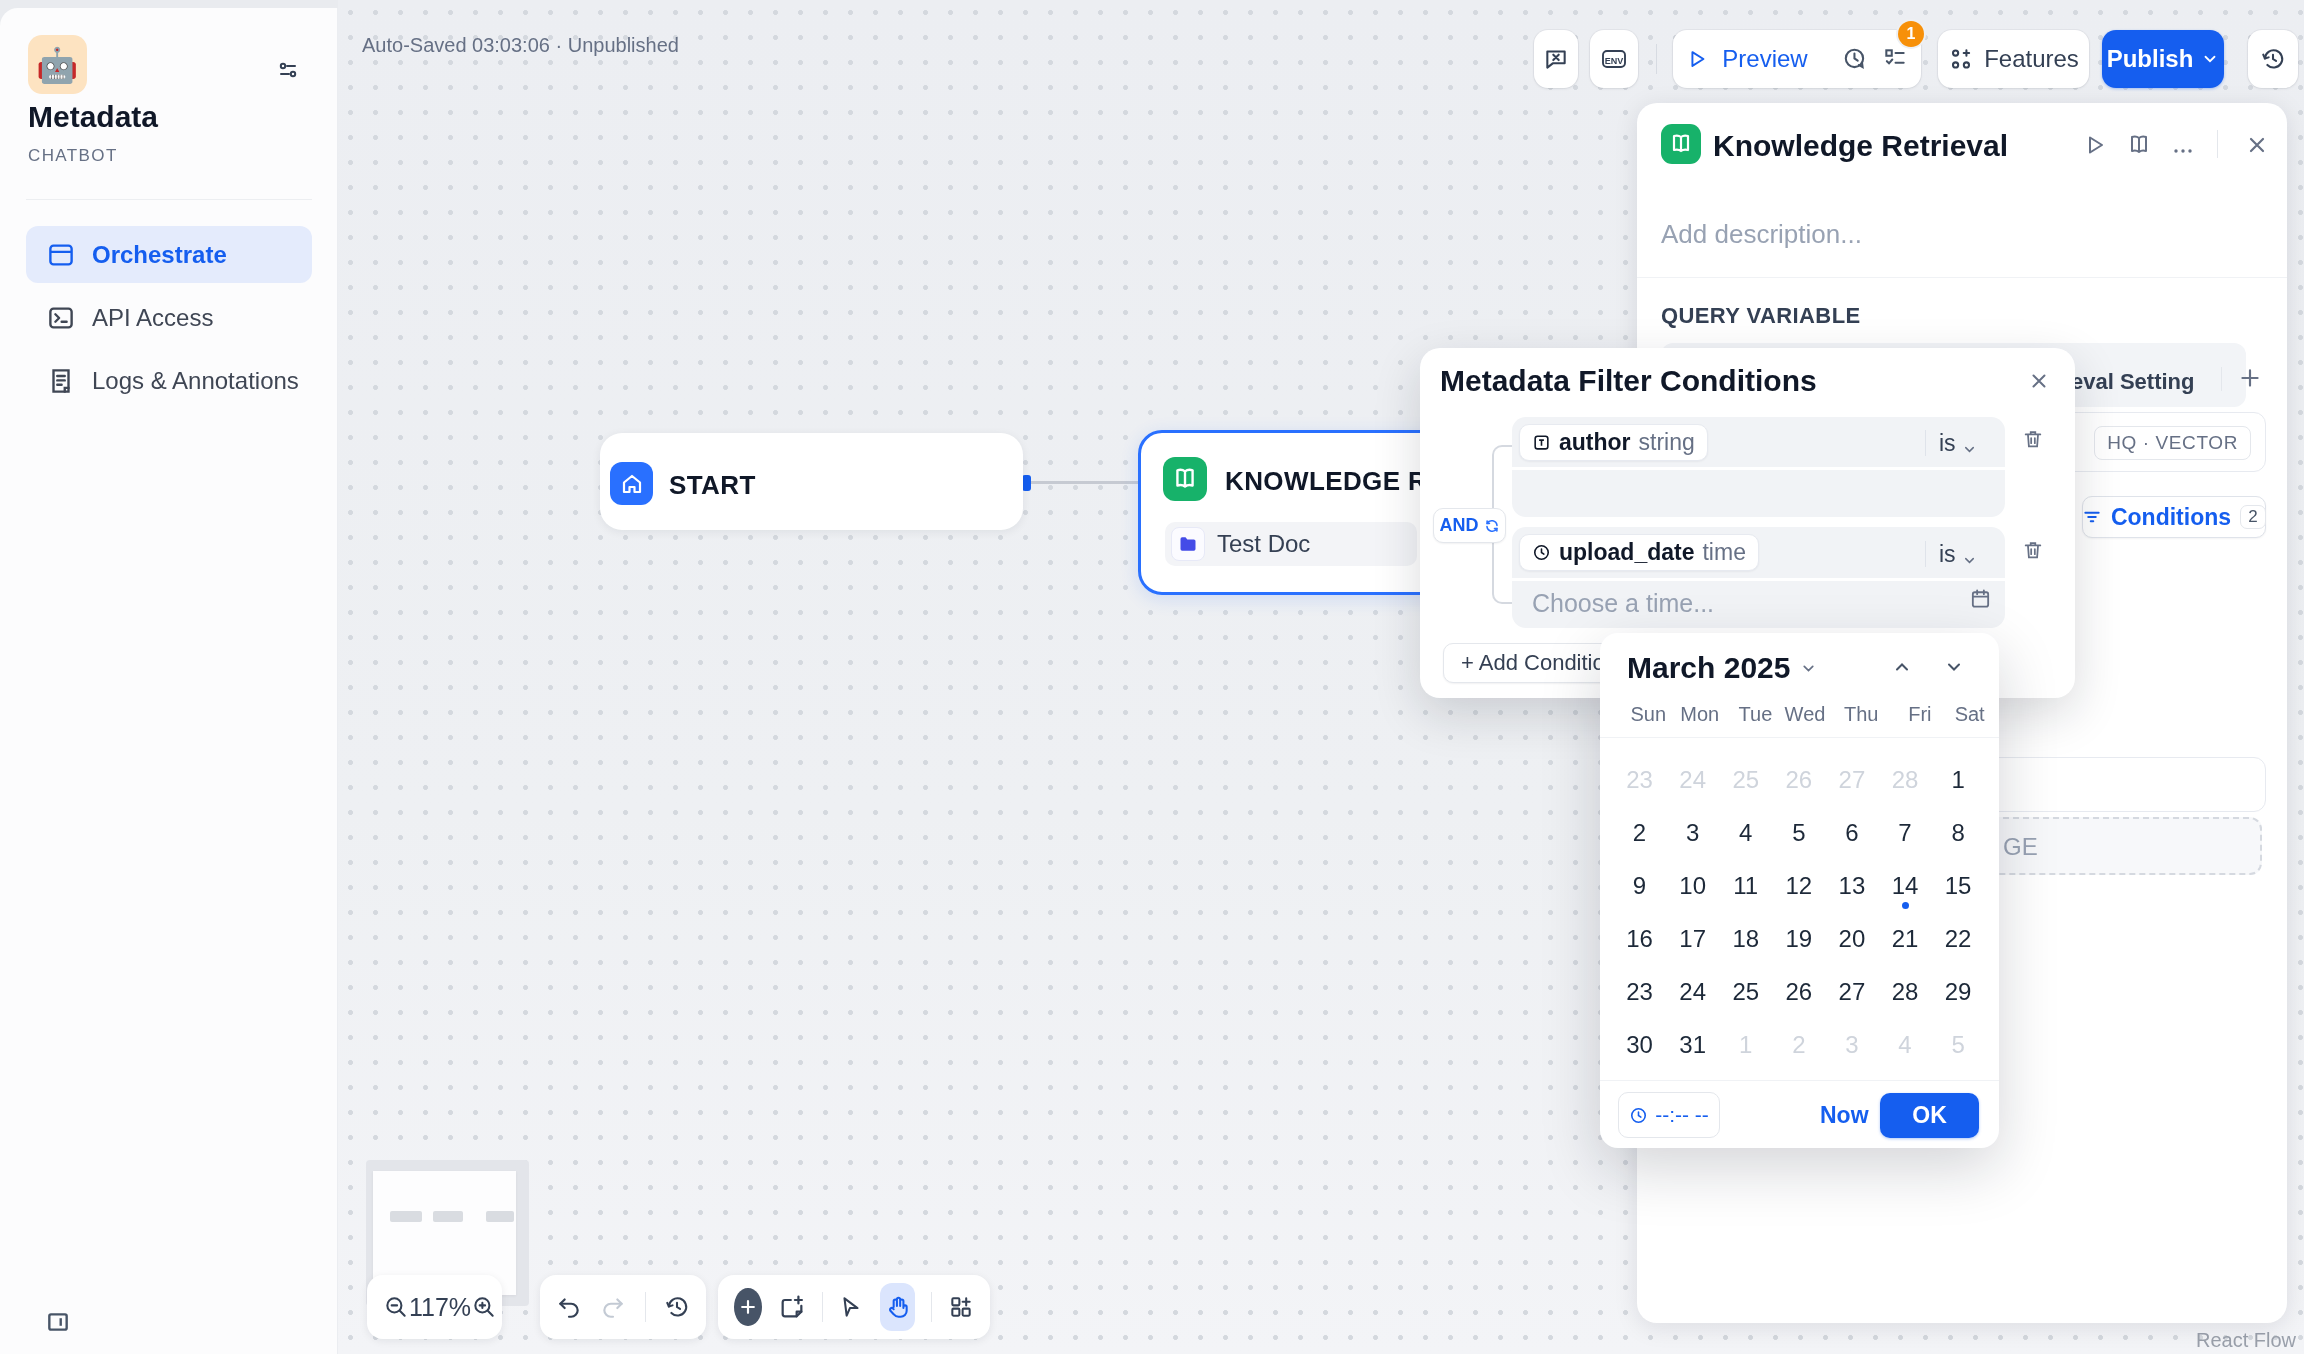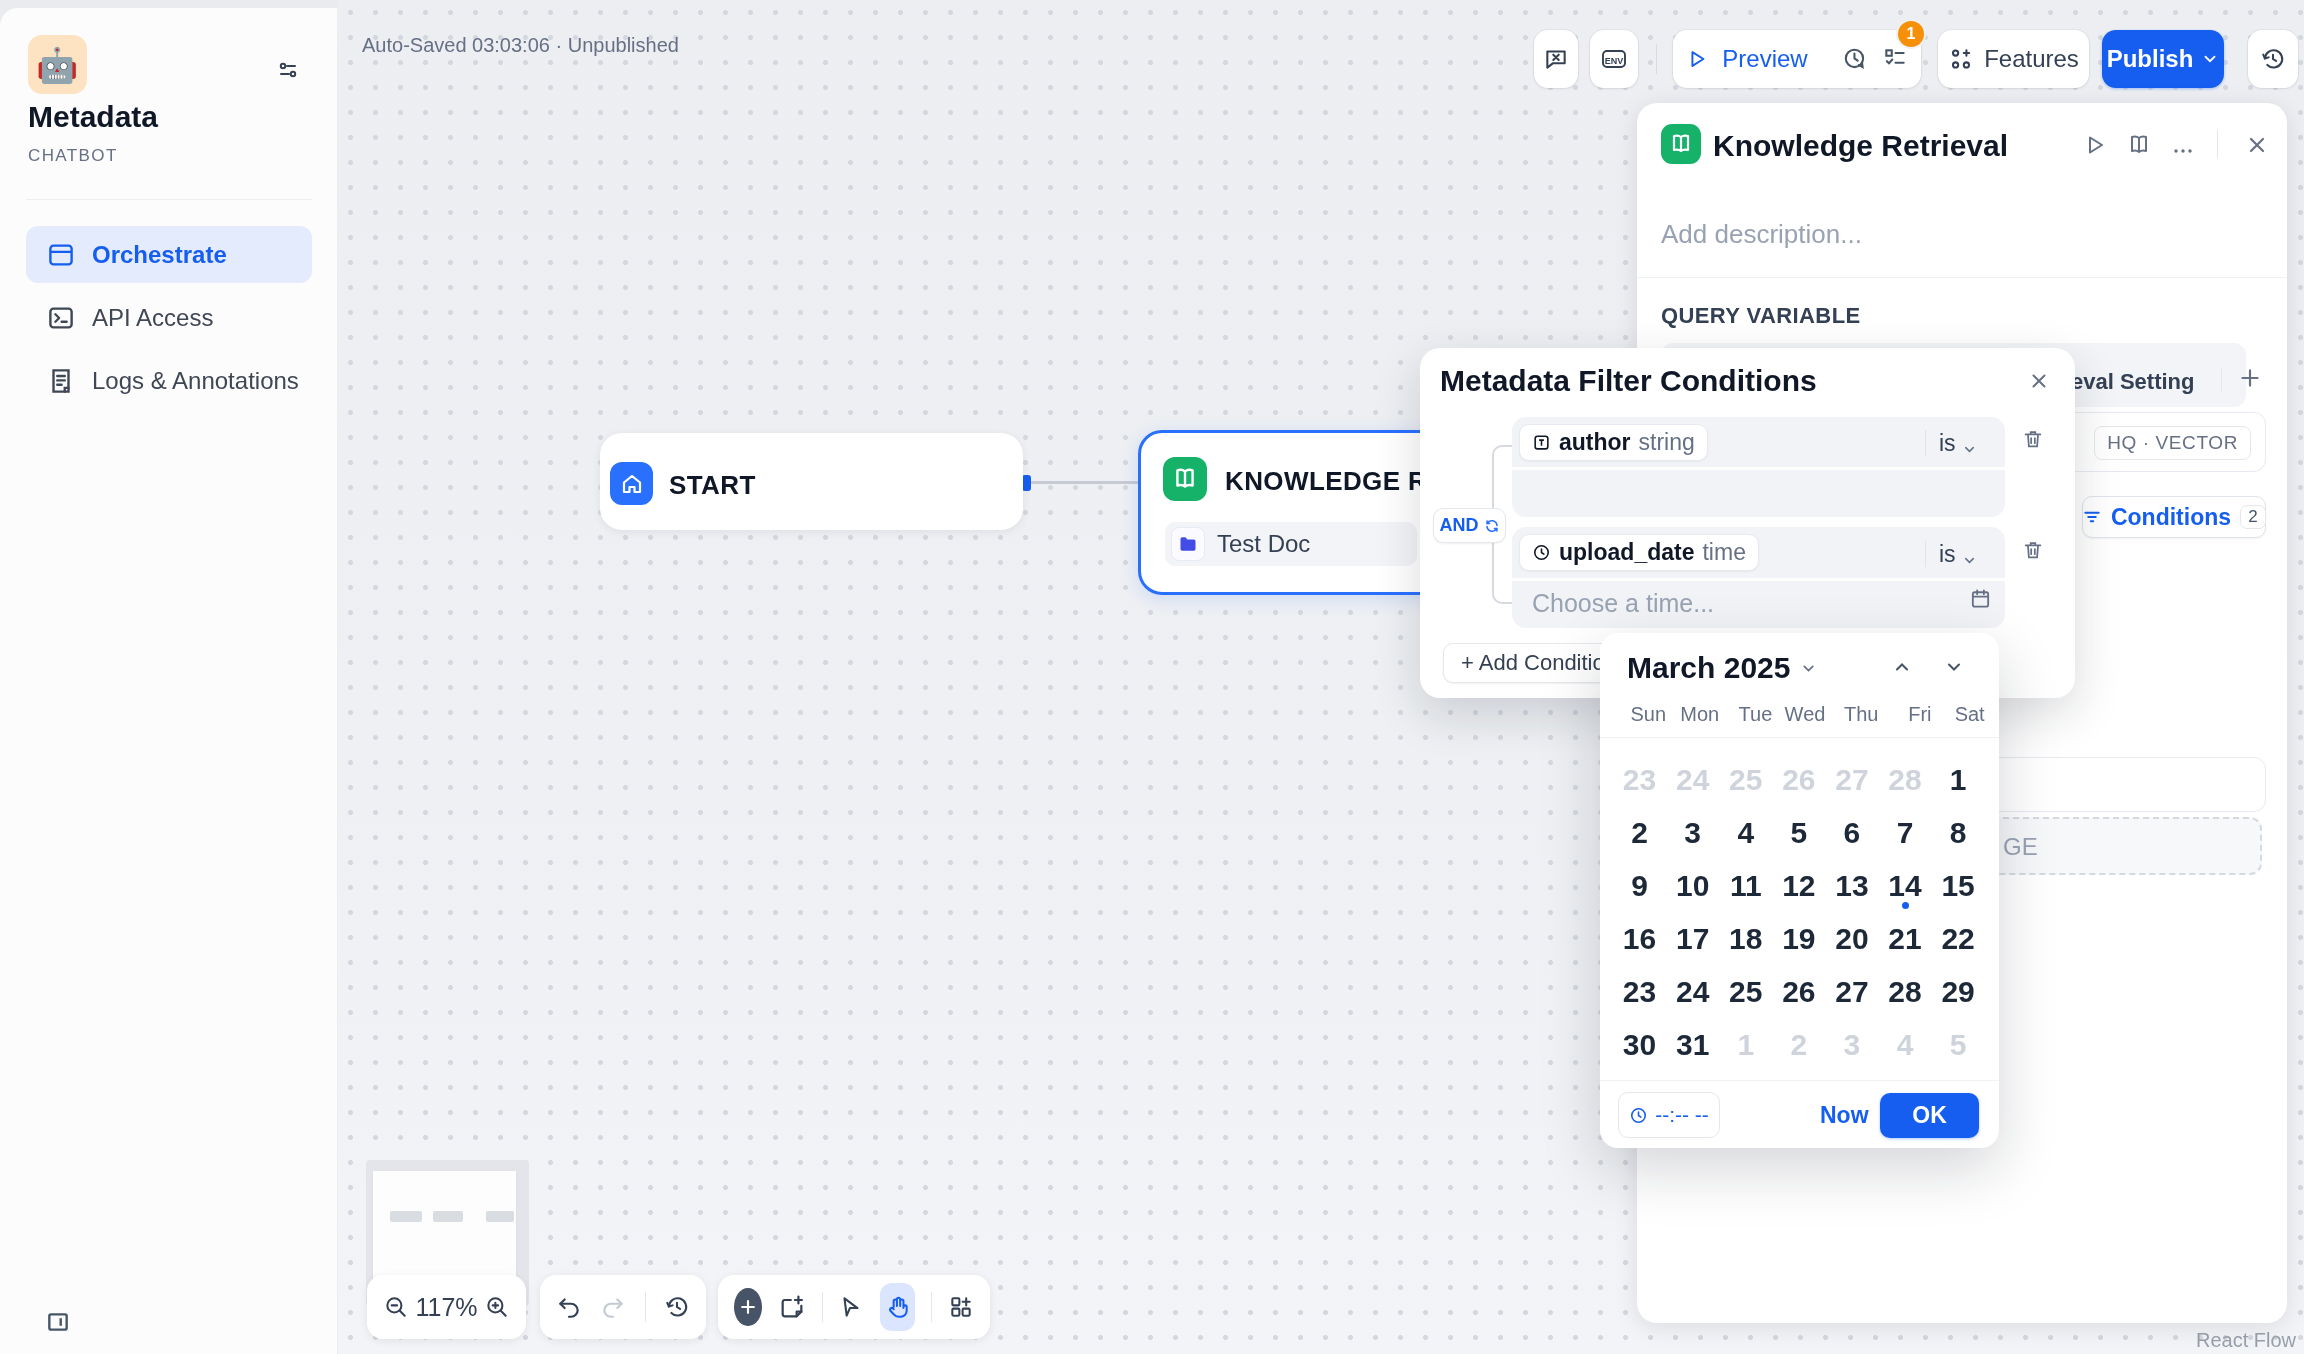--- a/index.html
+++ b/index.html
@@ -45,21 +45,21 @@
   .kr-doc { position:absolute; left:24px; top:89px; width:252px; height:44px; background:#f3f4f7; border-radius:10px; display:flex; align-items:center; gap:12px; padding-left:6px; }
   .doc-chip { width:34px; height:34px; background:#fbfbff; border:1px solid #e7e9f7; border-radius:8px; display:flex; align-items:center; justify-content:center; }
   .doc-label { font-size:24px; color:#354053; }
 
   
   .minimap { position:absolute; left:28px; top:1160px; width:163px; height:146px; background:#e3e5ea; border-radius:4px; z-index:5; }
   .minimap-view { position:absolute; left:7px; top:11px; width:143px; height:124px; background:#fdfdfe; box-shadow:0 1px 3px rgba(16,24,40,.06); }
   .mm-dash { position:absolute; top:40px; height:11px; background:#d9dce1; border-radius:2px; }
   .ctl-pill { position:absolute; top:1275px; height:64px; background:#fff; border-radius:16px; box-shadow:0 2px 8px rgba(16,24,40,.08);
     display:flex; align-items:center; z-index:5; }
-  .pill-zoom { left:29px; width:159px; padding:0 16px; justify-content:space-between; }
+  .pill-zoom { left:29px; width:135px; padding:0 16px; justify-content:space-between; }
   .zoom-level { font-size:25px; color:#344054; }
   .pill-undo { left:202px; width:166px; padding:0 16px; justify-content:space-between; }
   .pill-tools { left:380px; width:272px; padding:0 16px; gap:16px; }
   .v-div { width:1px; height:30px; background:#e4e7ec; }
   .tool-active { width:48px; height:48px; background:#dbe5fd; border-radius:12px; display:flex; align-items:center; justify-content:center; }
   .plus-circle { width:38px; height:38px; border-radius:50%; background:#475467; display:flex; align-items:center; justify-content:center; }
   .rf-attr { position:absolute; right:8px; bottom:2px; font-size:20px; color:#9aa0ab; z-index:4; }
 
   
   .sidebar { position:absolute; left:0; top:8px; width:338px; height:1346px; background:#fcfcfd;
@@ -136,21 +136,21 @@
   .picker { position:absolute; left:1600px; top:633px; width:399px; height:515px; background:#fff; border-radius:18px;
     box-shadow:0 20px 60px rgba(16,24,40,.18); z-index:30; }
   .dp-month { position:absolute; left:27px; top:18px; font-size:30px; font-weight:700; color:#101828; display:flex; align-items:center; gap:10px; }
   .dp-up { position:absolute; left:292px; top:24px; color:#475467; }
   .dp-down { position:absolute; left:344px; top:24px; color:#475467; }
   .dp-div1 { position:absolute; left:0; top:104px; width:399px; height:1px; background:#f0f2f5; }
   .dp-dow { position:absolute; left:13px; top:70px; width:372px; display:flex; }
   .dp-dow span { width:53.1px; text-align:right; font-size:20px; color:#667085; }
   .dp-grid { position:absolute; left:13px; top:120px; width:372px; }
   .dp-row { display:flex; height:53px; }
-  .dp-cell { position:relative; width:53.1px; display:flex; align-items:center; justify-content:center; font-size:30px; font-weight:700; color:#1d2939; cursor:pointer; }
+  .dp-cell { position:relative; width:53.1px; display:flex; align-items:center; justify-content:center; font-size:24px; font-weight:400; color:#1d2939; cursor:pointer; }
   .dp-cell.muted { color:#cfd4dc; }
   .dp-cell .dot { position:absolute; bottom:3px; left:50%; margin-left:-3.5px; width:7px; height:7px; border-radius:50%; background:#155eef; }
   .dp-div2 { position:absolute; left:0; top:447px; width:399px; height:1px; background:#f0f2f5; }
   .dp-time { position:absolute; left:18px; top:459px; width:102px; height:46px; border:1px solid #e4e7ec; border-radius:10px;
     display:flex; align-items:center; justify-content:center; gap:7px; color:#155eef; font-size:21px; font-weight:500; }
   .dp-now { position:absolute; left:220px; top:469px; font-size:23px; font-weight:600; color:#155eef; }
   .dp-ok { position:absolute; left:280px; top:460px; width:99px; height:45px; background:#155eef; border-radius:10px; color:#fff;
     font-size:23px; font-weight:600; display:flex; align-items:center; justify-content:center; box-shadow:0 1px 3px rgba(21,94,239,.35); }
 
   svg { display:block; }

